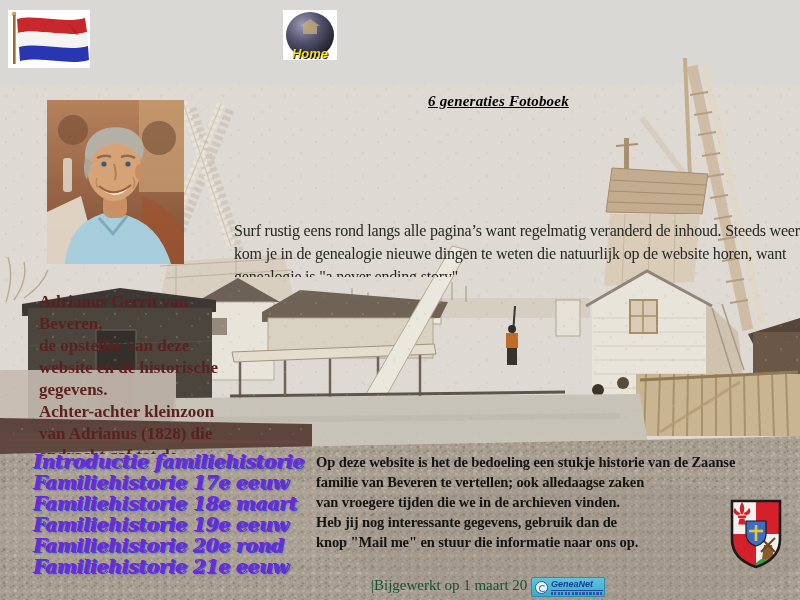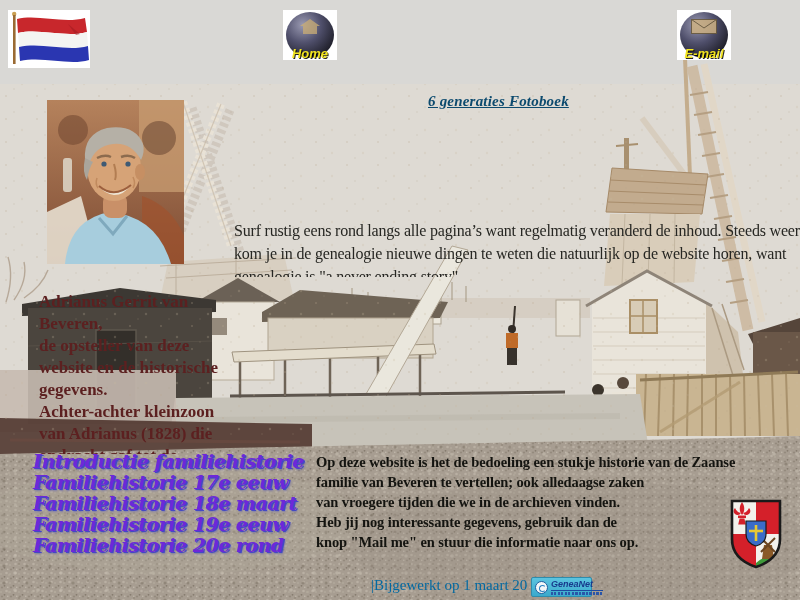--- a/index.html
+++ b/index.html
@@ -15,44 +15,44 @@
   .btn-home{left:283px;top:10px;}
   .btn-email{left:677px;top:10px;}
   .btn-circle{position:relative;width:48px;height:46px;border-radius:50%;
       background:radial-gradient(circle at 35% 28%, #9a9ab2 0%, #50506c 40%, #23232f 75%, #0e0e14 100%);
       display:flex;align-items:center;justify-content:center;}
   .btn-icon{position:absolute;left:50%;top:7px;transform:translateX(-50%);opacity:.85;}
   .btn-label{position:relative;z-index:2;font:italic bold 13px "Liberation Sans","DejaVu Sans",sans-serif;
       color:#f2e41f;text-shadow:1px 1px 0 rgba(0,0,0,.85);margin-top:36px;}
 
   .page-title{position:absolute;left:428px;top:93px;font:italic bold 15px "Liberation Serif",serif;
-      color:#0c4a6e;text-decoration:underline;letter-spacing:.2px;cursor:pointer;}
+      color:#000000;text-decoration:underline;letter-spacing:.2px;cursor:pointer;}
 
   .portrait{position:absolute;left:47px;top:100px;width:137px;height:164px;overflow:hidden;}
 
   .intro-text{position:absolute;left:234px;top:219px;width:660px;height:58px;overflow:hidden;
       font-size:16px;line-height:23px;color:#262622;white-space:pre-line;letter-spacing:-0.2px;}
 
   .profile-text{position:absolute;left:39px;top:279px;width:212px;height:163px;overflow:hidden;
       font-weight:bold;font-size:17px;line-height:22px;color:#5c2020;white-space:pre-line;margin-top:12px;}
 
   .nav-links{position:absolute;left:33px;top:451px;}
   .nav-link{display:block;font:italic bold 19px "DejaVu Serif",serif;line-height:21px;
       color:#6d28d9;text-decoration:none;letter-spacing:-0.5px;cursor:pointer;
       text-shadow:1.4px 1.4px 0 #4348c4, 2px 2px 2px rgba(67,72,196,.45);}
 
   .mission-text{position:absolute;left:316px;top:452px;width:470px;
       font-weight:bold;font-size:14.5px;line-height:20px;color:#141410;
       white-space:pre-line;letter-spacing:-0.1px;}
 
   .crest{position:absolute;left:727px;top:497px;width:58px;height:74px;}
 
-  .updated-note{position:absolute;left:371px;top:577px;font-size:15px;color:#0369a1;}
-
-  .geneanet{position:absolute;left:531px;top:577px;width:61px;height:20px;z-index:5;
+  .updated-note{position:absolute;left:371px;top:577px;font-size:15px;color:#14532d;}
+
+  .geneanet{position:absolute;left:531px;top:577px;width:74px;height:20px;z-index:5;
       background:linear-gradient(#5cc4e0,#3aa9cc);border:1px solid #2f8cab;border-radius:2px;
       display:flex;align-items:center;padding:0 3px;cursor:pointer;}
   .geneanet .globe{width:13px;height:13px;border-radius:50%;background:#f2f6f8;
       border:1.5px solid #1d5f9e;margin-right:3px;position:relative;flex:0 0 auto;}
   .geneanet .globe::after{content:"";position:absolute;left:3px;top:3px;width:5px;height:5px;
       border:1.5px solid #2a7fc0;border-radius:50%;border-right-color:transparent;}
   .geneanet .gn-wrap{display:flex;flex-direction:column;line-height:1;}
   .geneanet .gn-label{font:italic bold 9px "Liberation Sans",sans-serif;color:#173a8c;
       border-bottom:1px solid #1d4aa0;padding-bottom:1px;}
   .geneanet .gn-sub{margin-top:1px;height:3px;width:52px;
@@ -266,29 +266,20 @@
   <div class="btn-box btn-home">
     <div class="btn-circle">
       <svg class="btn-icon" width="22" height="16" viewBox="0 0 22 16" aria-hidden="true">
         <polygon points="11,0 21,7 1,7" fill="#c9ac74" opacity="0.9"></polygon>
         <rect x="4" y="7" width="14" height="8" fill="#c9ac74" opacity="0.9"></rect>
       </svg>
       <span class="btn-label">Home</span>
     </div>
   </div>
 
-  <div class="btn-box btn-email">
-    <div class="btn-circle">
-      <svg class="btn-icon" width="26" height="15" viewBox="0 0 26 15" aria-hidden="true">
-        <rect x="0.5" y="0.5" width="25" height="14" fill="#cdb183" stroke="#6b5a3a"></rect>
-        <polyline points="0.5,0.5 13,9 25.5,0.5" fill="none" stroke="#6b5a3a"></polyline>
-      </svg>
-      <span class="btn-label">E-mail</span>
-    </div>
-  </div>
 
   <a class="page-title">6 generaties Fotoboek</a>
 
   <div class="portrait">
     <svg width="137" height="164" viewBox="0 0 137 164" aria-hidden="true">
       <defs>
         <linearGradient id="pbg" x1="0" y1="0" x2="0" y2="1">
           <stop offset="0" stop-color="#b5825c"></stop>
             <stop offset="1" stop-color="#7e4c34"></stop>
         </linearGradient>
@@ -329,20 +320,21 @@
 Achter-achter kleinzoon
 van Adrianus (1828) die
 opdracht gaf tot de</div>
 
   <nav class="nav-links">
       <a class="nav-link">Introductie familiehistorie</a>
       <a class="nav-link">Familiehistorie 17e eeuw</a>
       <a class="nav-link">Familiehistorie 18e maart</a>
       <a class="nav-link">Familiehistorie 19e eeuw</a>
       <a class="nav-link">Familiehistorie 20e rond</a>
+      <a class="nav-link">Familiehistorie 21e eeuw</a>
     </nav>
 
   <div class="mission-text">Op deze website is het de bedoeling een stukje historie van de Zaanse
 familie van Beveren te vertellen; ook alledaagse zaken
 van vroegere tijden die we in de archieven vinden.
 Heb jij nog interessante gegevens, gebruik dan de
 knop "Mail me" en stuur die informatie naar ons op.</div>
 
   <div class="crest">
     <svg width="58" height="74" viewBox="0 0 58 74" aria-hidden="true">

